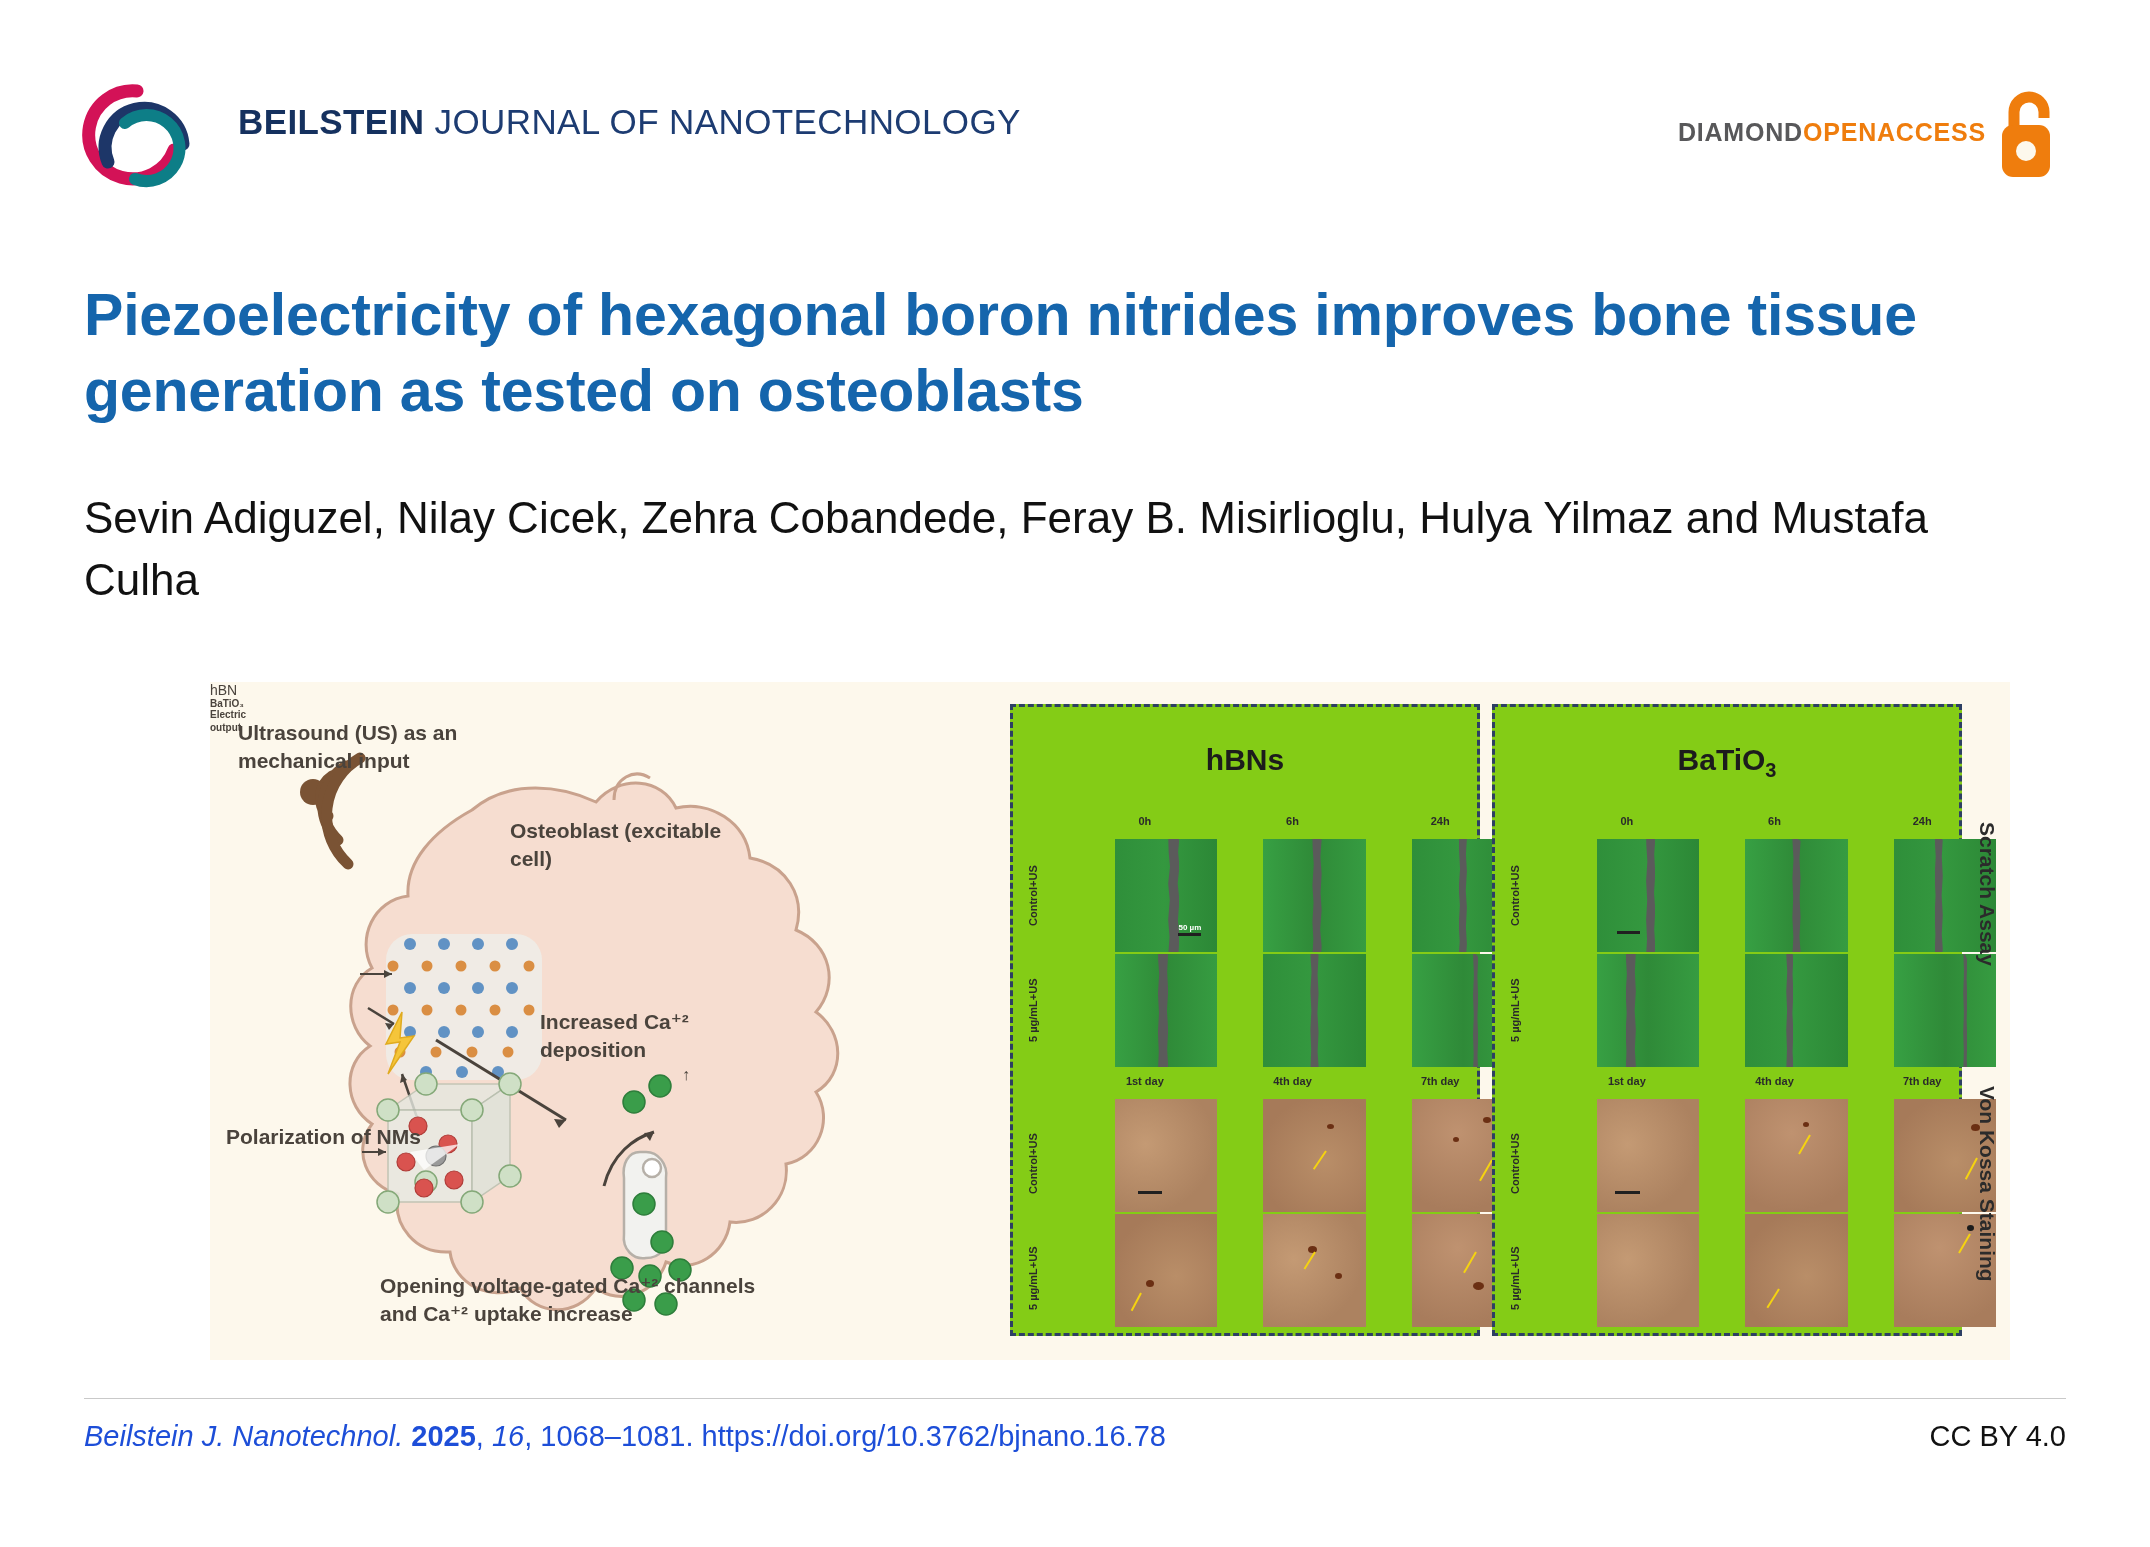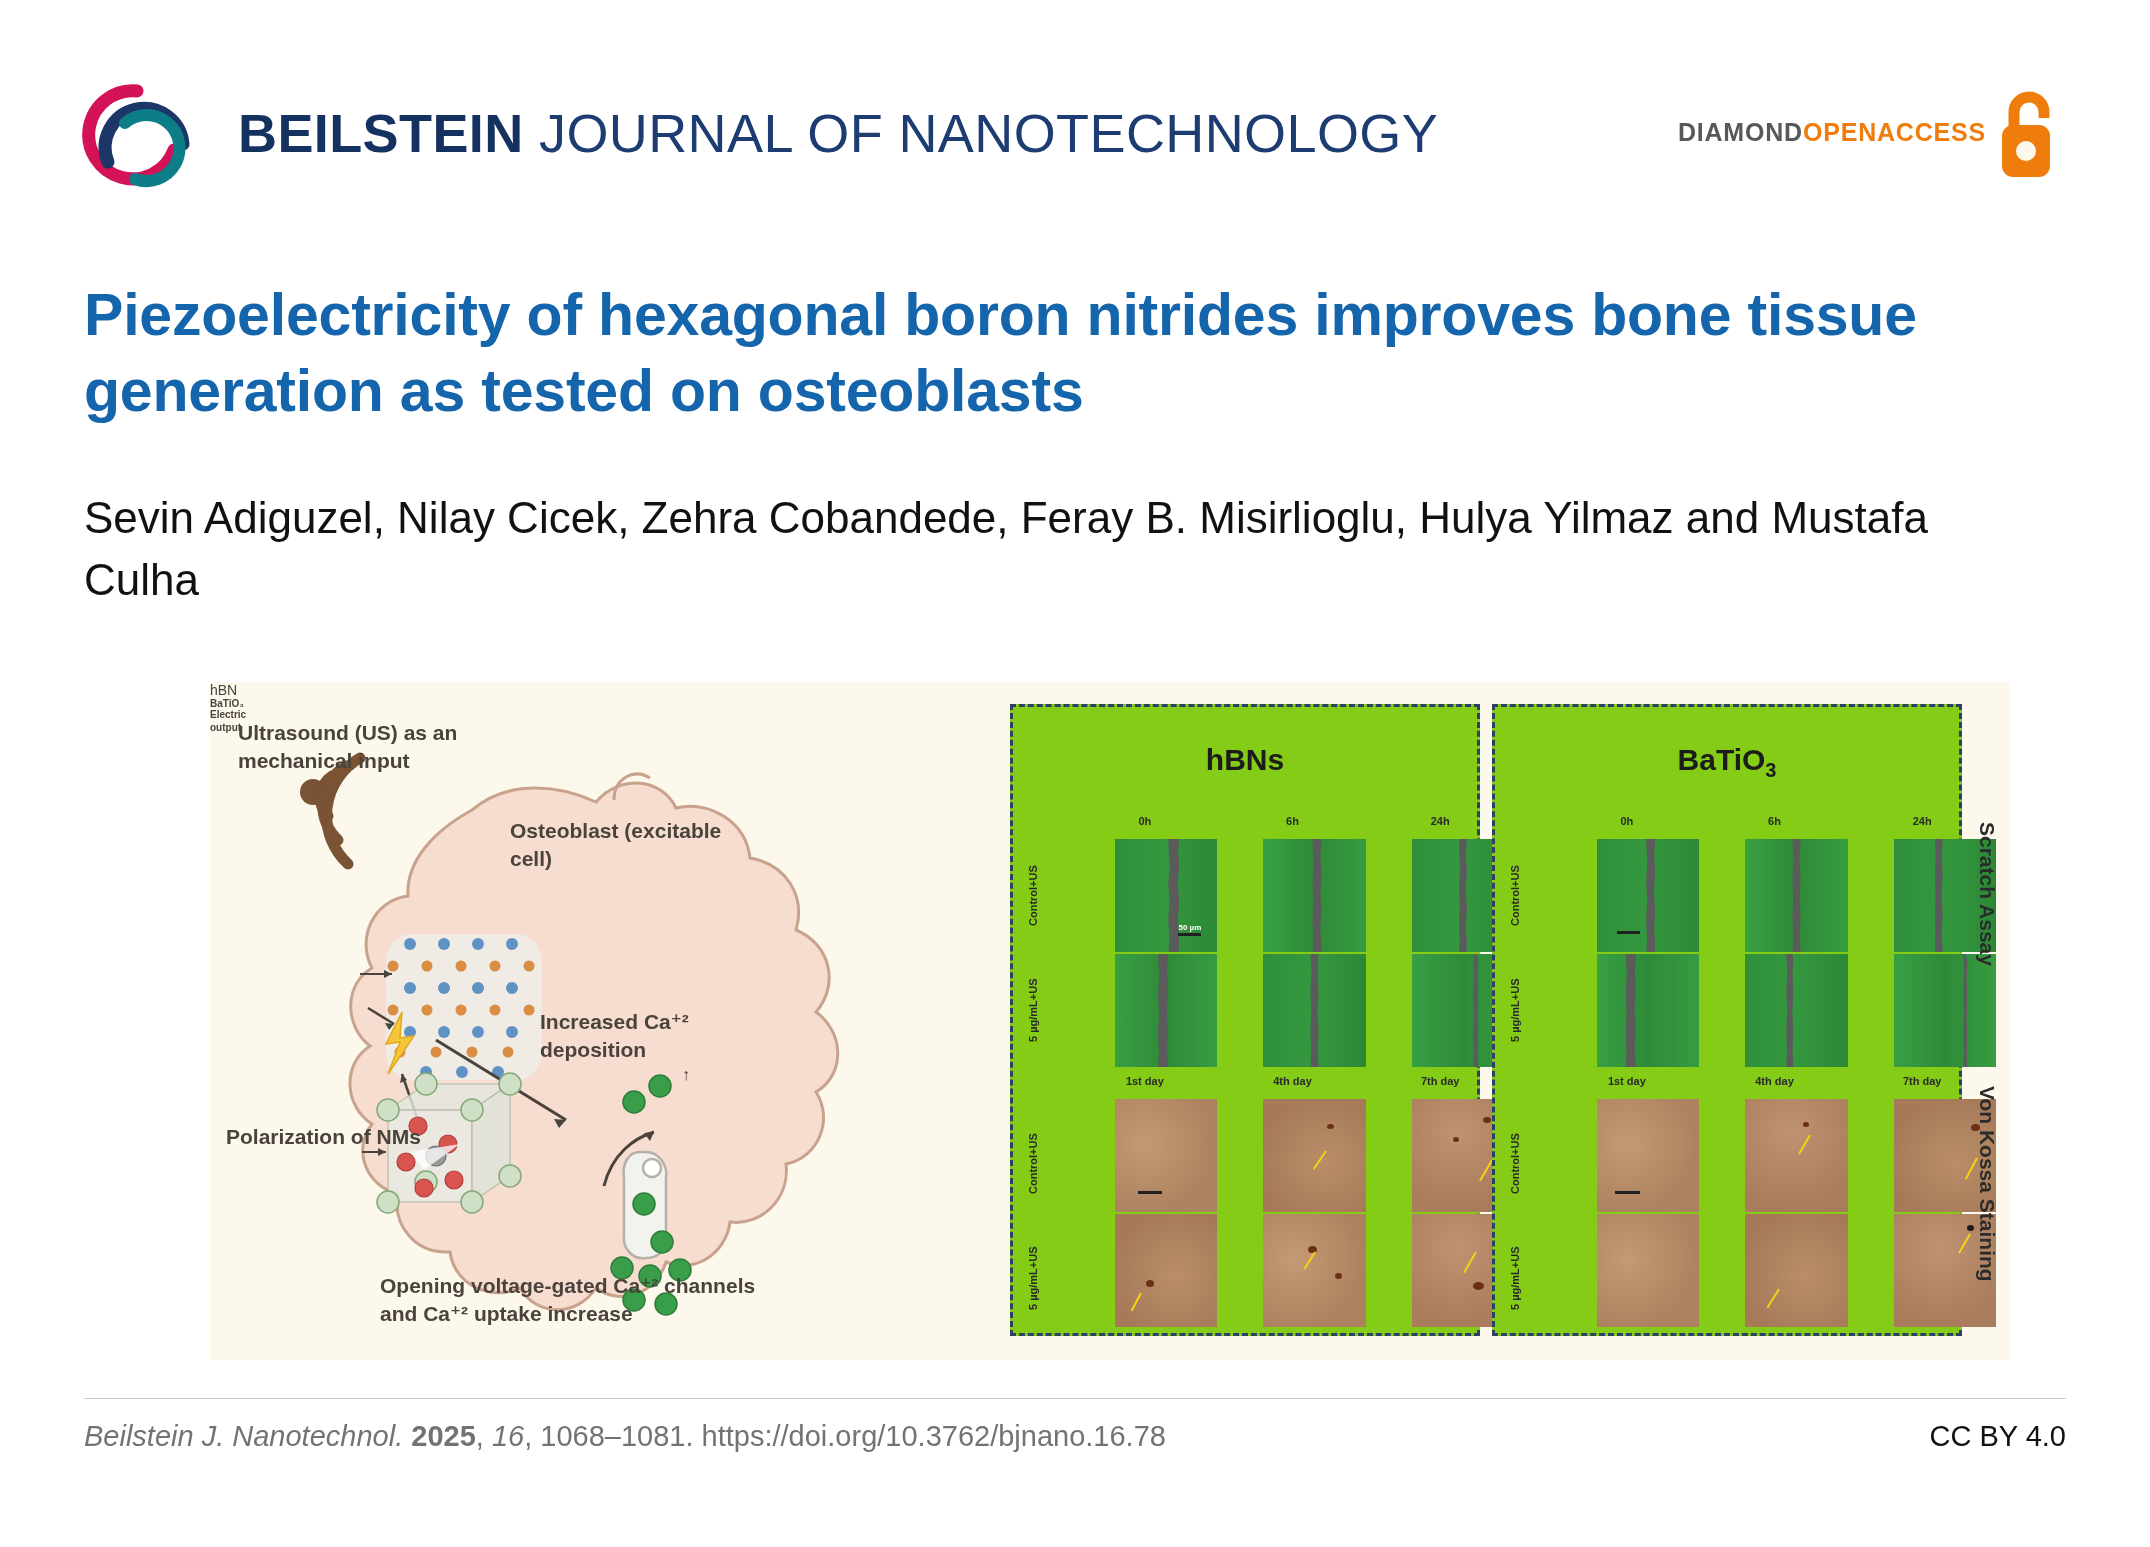--- a/index.html
+++ b/index.html
@@ -11,21 +11,21 @@
     overflow:hidden;
   }
   .page{position:relative;width:2150px;height:1547px;}
 
   
   .masthead{position:absolute;left:0;top:0;width:2150px;height:200px;}
   .logo-mark{position:absolute;left:78px;top:78px;width:126px;height:110px;}
   .logo-mark svg{display:block;width:126px;height:110px;}
   .journal-name{
     position:absolute;left:238px;top:102px;
-    font-size:54px;letter-spacing:.4px;white-space:nowrap;color:#1a3668;
+    font-size:35px;letter-spacing:.4px;white-space:nowrap;color:#1a3668;
   }
   .journal-name .b1{font-weight:bold;color:#15315f;}
   .journal-name .b2{font-weight:400;color:#1d3c72;}
 
   .oa-badge{position:absolute;right:88px;top:78px;height:110px;display:flex;align-items:center;gap:14px;}
   .oa-words{display:flex;flex-direction:row;align-items:flex-end;line-height:1.02;}
   .oa-words span{font-weight:bold;font-size:25px;letter-spacing:.8px;}
   .oa-diamond{color:#58585a;}
   .oa-open,.oa-access{color:#ef7d0d;}
   .oa-lock{width:62px;height:92px;}
@@ -91,21 +91,21 @@
     writing-mode:vertical-rl;transform:rotate(180deg);white-space:nowrap;
     height:113px;display:flex;align-items:center;justify-content:center;
   }
   .sidelab{
     position:absolute;right:-4px;font-size:21px;font-weight:bold;color:#2b2b2b;
     writing-mode:vertical-rl;white-space:nowrap;
   }
 
   
   .rule{position:absolute;left:84px;top:1398px;width:1982px;height:1px;background:#c9c9c9;}
-  .cite{position:absolute;left:84px;top:1420px;font-size:29px;color:#737373;white-space:nowrap;}
+  .cite{position:absolute;left:84px;top:1420px;font-size:29px;color:#1d4ed8;white-space:nowrap;}
   .cite i{font-style:italic;}
   .cite b{font-weight:bold;}
   .ccby{position:absolute;right:84px;top:1420px;font-size:29px;color:#111;}
 </style>
 </head>
 <body>
 
 <div class="page">
 
   <div class="masthead">

